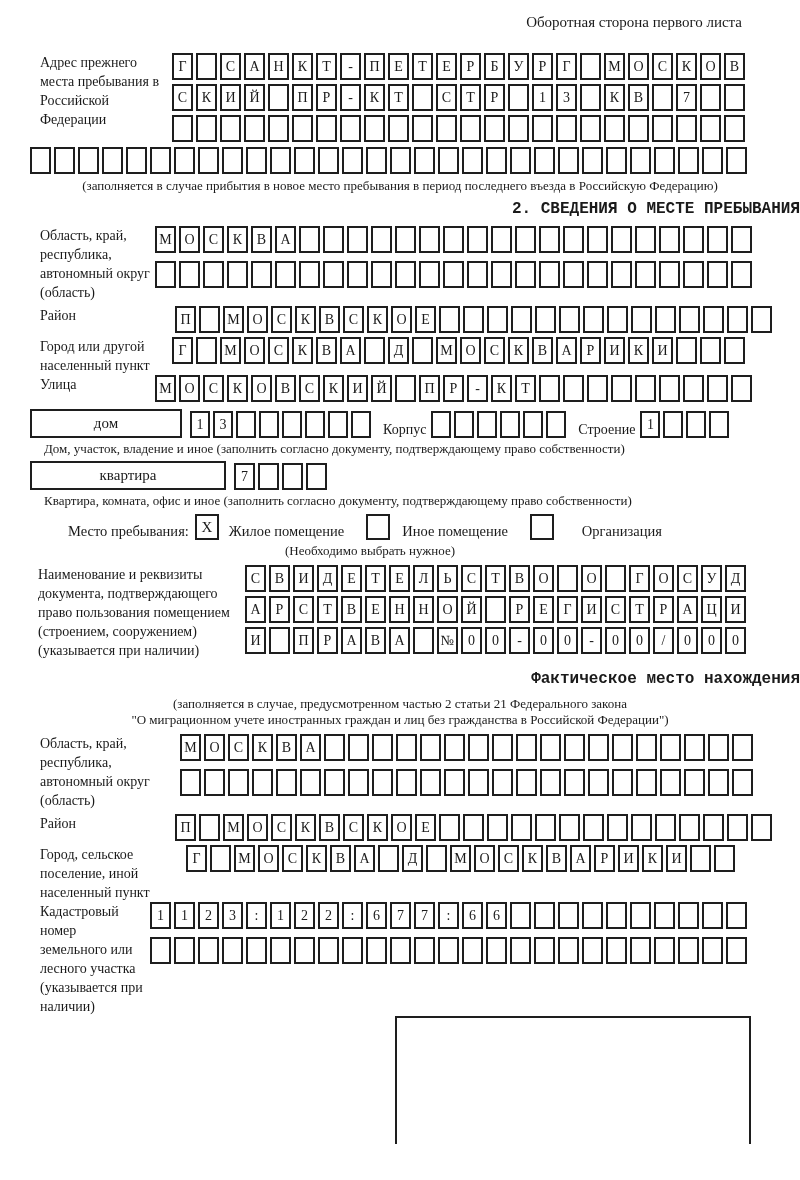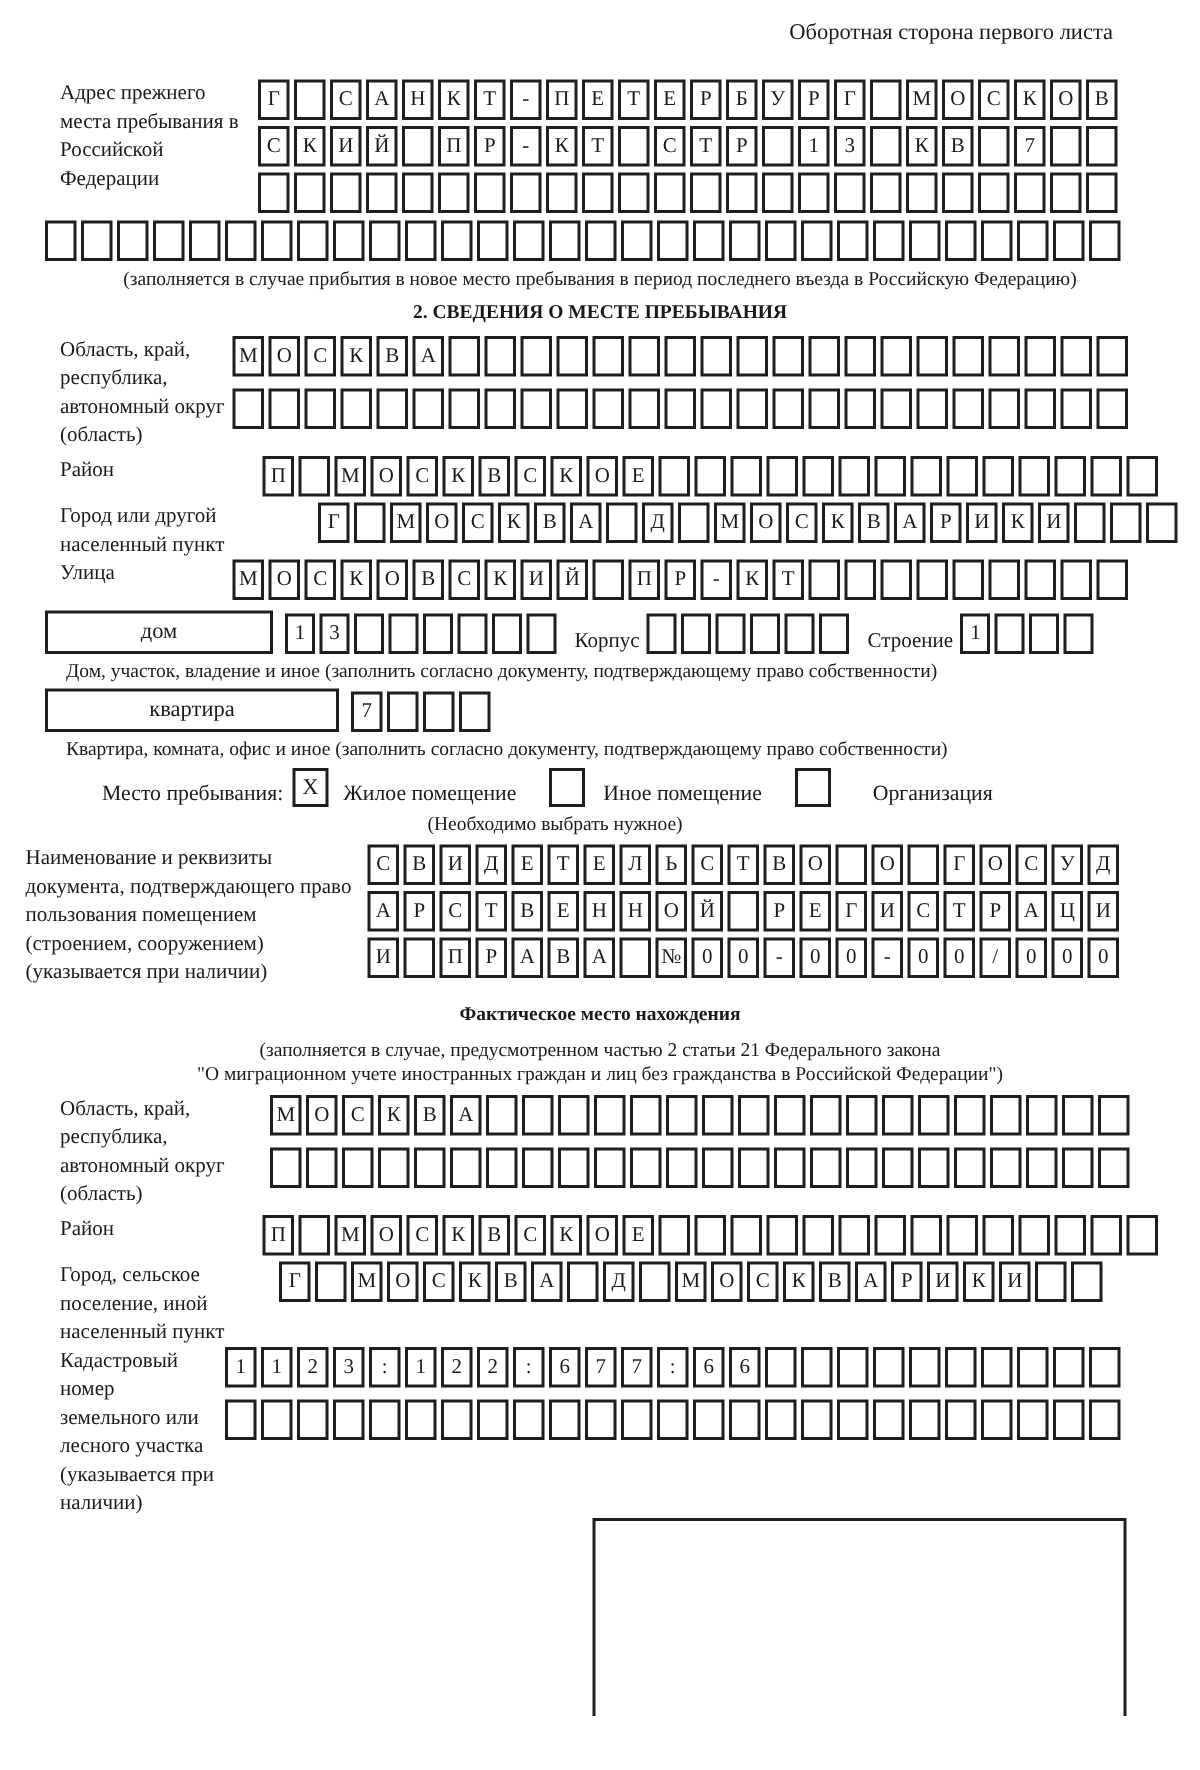--- a/index.html
+++ b/index.html
@@ -36,29 +36,29 @@
     width:21px;height:27px;
     border:2px solid #1e1e1e;
     margin-right:3px;
     font-size:14px;
     flex:0 0 auto;
   }
   .tight .cell{width:20px;}
   .fullrow{margin-left:30px;margin-top:1px;}
   .note{font-size:13px;line-height:16px;}
   .center{text-align:center;}
-  .heading{font-weight:bold;font-size:13px;text-align:center;margin:6px 0 8px 0;}
+  .heading{font-weight:bold;font-size:16px;text-align:right;margin:6px 0 8px 0;font-family:Liberation Mono, monospace;}
   .g-prev{grid-template-columns:172px 1fr;margin-bottom:0;}
   .g-155{grid-template-columns:155px 1fr;}
-  .g-172{grid-template-columns:172px 1fr;gap:40px;}
+  .g-172{grid-template-columns:172px 1fr;}
   .g-180{grid-template-columns:180px 1fr;}
   .g-186{grid-template-columns:186px 1fr;}
   .g-150{grid-template-columns:150px 1fr;}
   .g-245{grid-template-columns:245px 1fr;}
-  .g-245 .lbl{padding-left:17px;}
+  .g-245 .lbl{padding-left:38px;}
   .flexrow{display:flex;align-items:flex-end;margin-left:30px;margin-bottom:3px;}
   .bigfield{
     box-sizing:border-box;
     border:2px solid #1e1e1e;
     height:29px;
     display:flex;align-items:center;justify-content:center;
     font-size:15px;
     flex:0 0 auto;
   }
   .midlbl{font-size:14px;margin:16px 5px 0 9px;flex:0 0 auto;}

